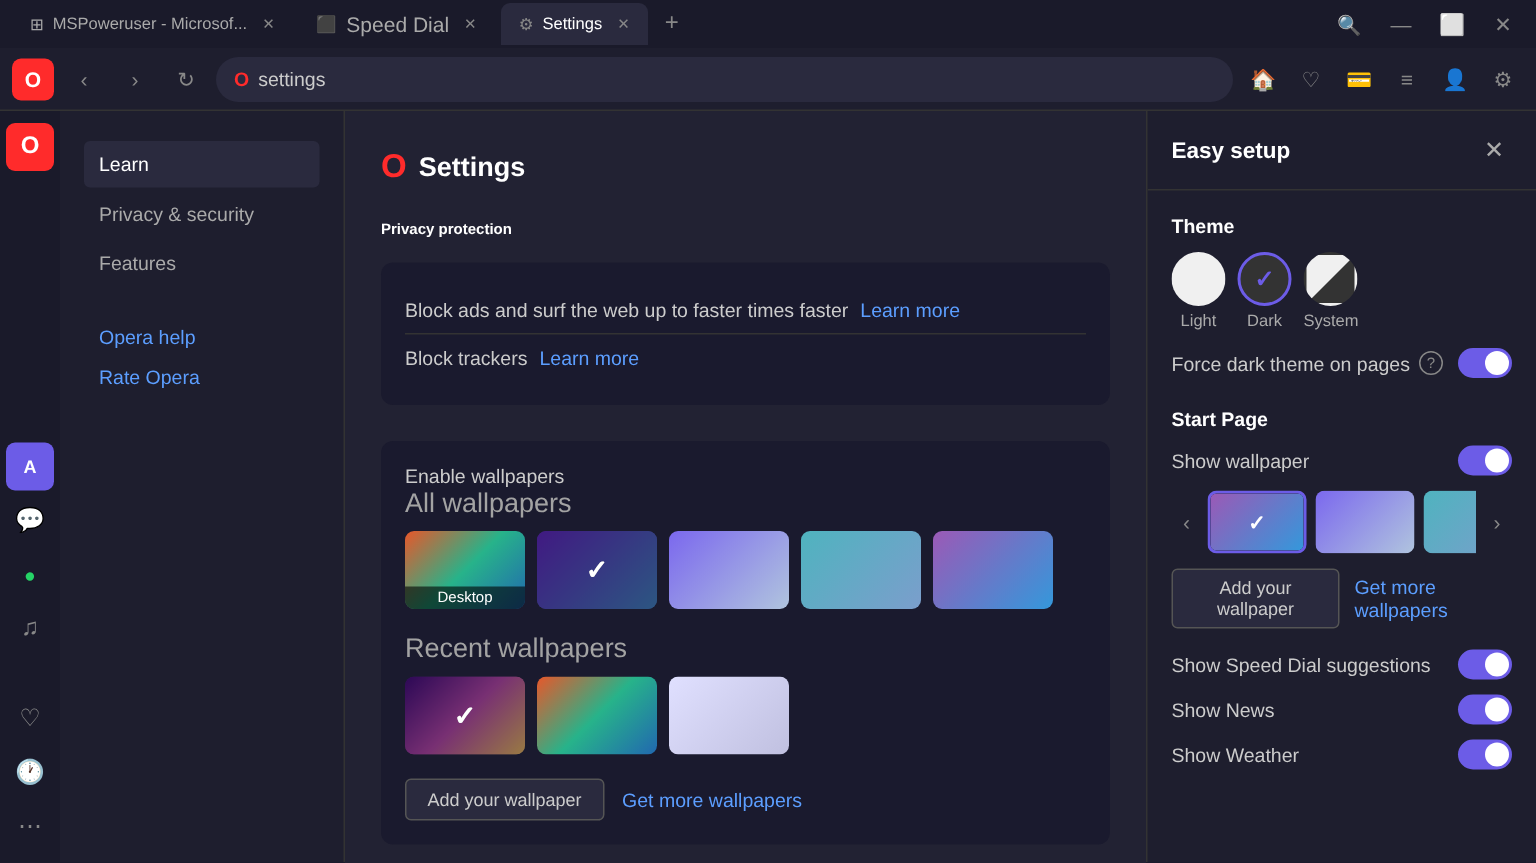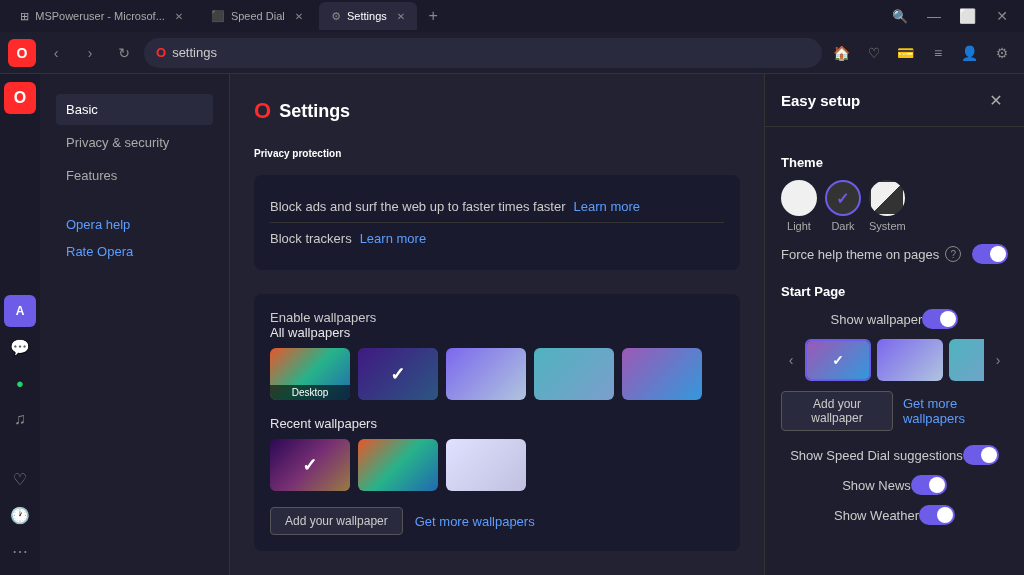--- a/index.html
+++ b/index.html
@@ -38,21 +38,21 @@
     .settings-main { flex: 1; background: #222233; padding: 24px; overflow-y: auto; min-width: 0; }
     .section-title { font-size: 10px; font-weight: 700; color: #fff; margin-bottom: 16px; }
 
     .privacy-block { background: #1a1a2e; border-radius: 8px; padding: 16px; margin-bottom: 24px; }
     .privacy-row { padding: 8px 0; font-size: 13px; color: #ccc; display: flex; align-items: center; gap: 8px; }
     .privacy-row:not(:last-child) { border-bottom: 1px solid #333; }
     .learn-more { color: #5c9eff; font-size: 13px; cursor: pointer; }
 
     .wallpapers-section { background: #1a1a2e; border-radius: 8px; padding: 16px; }
     .enable-row { font-size: 13px; color: #ccc; margin-bottom: 0; }
-    .sub-title { font-size: 13px; color: #e5e5e5; margin-bottom: 8px; }
+    .sub-title { font-size: 18px; color: #a3a3a3; margin-bottom: 8px; }
     .wallpaper-grid { display: flex; gap: 8px; margin-bottom: 16px; flex-wrap: nowrap; }
     .wp-thumb { width: 80px; height: 52px; border-radius: 6px; overflow: hidden; position: relative; cursor: pointer; flex-shrink: 0; }
     .wp-thumb.selected::after { content: '✓'; position: absolute; top: 50%; left: 50%; transform: translate(-50%, -50%); color: white; font-size: 18px; font-weight: bold; background: rgba(0,0,0,0.4); width: 100%; height: 100%; display: flex; align-items: center; justify-content: center; }
     .wp-label { position: absolute; bottom: 0; left: 0; right: 0; background: rgba(0,0,0,0.6); font-size: 10px; text-align: center; padding: 2px; color: white; }
     .wp-gradient-1 { background: linear-gradient(135deg, #e8572a 0%, #27b38a 50%, #2168b0 100%); }
     .wp-gradient-2 { background: linear-gradient(135deg, #6c2bd9 0%, #4a90d9 100%); }
     .wp-gradient-3 { background: linear-gradient(135deg, #7b68ee 0%, #b0c4de 100%); }
     .wp-gradient-4 { background: linear-gradient(135deg, #4fb3bf 0%, #7b9ecc 100%); }
     .wp-gradient-5 { background: linear-gradient(135deg, #9b59b6 0%, #3498db 100%); }
     .wp-gradient-r1 { background: linear-gradient(135deg, #4a0e8f 0%, #c850c0 50%, #ffcc70 100%); }
@@ -63,21 +63,21 @@
     .add-wp-btn { background: #2a2a3e; border: 1px solid #555; border-radius: 4px; padding: 6px 14px; font-size: 12px; color: #ccc; cursor: pointer; }
     .get-more-link { color: #5c9eff; font-size: 13px; cursor: pointer; }
 
     
     .easy-setup { width: 260px; background: #1e1e2e; border-left: 1px solid #333; padding: 0; overflow-y: auto; }
     .easy-setup-header { display: flex; align-items: center; justify-content: space-between; padding: 14px 16px; border-bottom: 1px solid #333; }
     .easy-setup-title { font-size: 15px; font-weight: 600; color: #fff; }
     .close-btn { width: 24px; height: 24px; display: flex; align-items: center; justify-content: center; color: #aaa; cursor: pointer; font-size: 16px; border-radius: 4px; }
 
     .easy-setup-body { padding: 16px; }
-    .es-section { margin-bottom: 20px; margin-top: 12px; }
+    .es-section { margin-bottom: 20px; }
     .es-label { font-size: 13px; font-weight: 600; color: #fff; margin-bottom: 10px; }
 
     
     .theme-options { display: flex; gap: 8px; margin-bottom: 12px; }
     .theme-option { display: flex; flex-direction: column; align-items: center; gap: 4px; cursor: pointer; }
     .theme-circle { width: 36px; height: 36px; border-radius: 50%; border: 2px solid transparent; display: flex; align-items: center; justify-content: center; }
     .theme-circle.light { background: #f0f0f0; border-color: transparent; }
     .theme-circle.dark { background: #333; border-color: #6c5ce7; }
     .theme-circle.dark::after { content: '✓'; color: #6c5ce7; font-size: 16px; font-weight: bold; }
     .theme-circle.system { background: linear-gradient(135deg, #f0f0f0 50%, #333 50%); }
@@ -87,21 +87,21 @@
     .force-dark-label { font-size: 13px; color: #ccc; display: flex; align-items: center; gap: 6px; }
     .info-icon { width: 16px; height: 16px; border-radius: 50%; border: 1px solid #888; display: flex; align-items: center; justify-content: center; font-size: 10px; color: #888; }
 
     
     .toggle { width: 36px; height: 20px; border-radius: 10px; position: relative; cursor: pointer; flex-shrink: 0; }
     .toggle.on { background: #6c5ce7; }
     .toggle::after { content: ''; position: absolute; width: 16px; height: 16px; background: white; border-radius: 50%; top: 2px; transition: left 0.2s; }
     .toggle.on::after { left: 18px; }
 
     
-    .sp-row { display: flex; align-items: center; justify-content: center; margin-bottom: 10px; }
+    .sp-row { display: flex; align-items: center; justify-content: space-between; margin-bottom: 10px; }
     .sp-label { font-size: 13px; color: #ccc; }
 
     
     .wp-carousel { display: flex; align-items: center; gap: 4px; margin-bottom: 10px; }
     .carousel-arrow { width: 20px; height: 20px; display: flex; align-items: center; justify-content: center; color: #888; cursor: pointer; font-size: 14px; flex-shrink: 0; }
     .carousel-items { display: flex; gap: 6px; overflow: hidden; flex: 1; }
     .carousel-thumb { width: 66px; height: 42px; border-radius: 6px; overflow: hidden; position: relative; flex-shrink: 0; cursor: pointer; }
     .carousel-thumb.selected { border: 2px solid #6c5ce7; }
     .carousel-check { position: absolute; top: 50%; left: 50%; transform: translate(-50%,-50%); color: white; font-size: 14px; font-weight: bold; }
 
@@ -116,21 +116,21 @@
 <div class="browser-frame">
 
   <div class="title-bar">
     <div class="tab">
       <span style="font-size:11px; color:#aaa;">⊞</span>
       <span style="font-size:11px;">MSPoweruser - Microsof...</span>
       <span class="tab-close">✕</span>
     </div>
     <div class="tab">
       <span style="font-size:11px; color:#7b68ee;">⬛</span>
-      <span style="font-size:11px;">Speed Dial</span>
+      <span style="font-size:14px;">Speed Dial</span>
       <span class="tab-close">✕</span>
     </div>
     <div class="tab active">
       <span style="font-size:11px; color:#888;">⚙</span>
       <span style="font-size:11px;">Settings</span>
       <span class="tab-close">✕</span>
     </div>
     <div class="new-tab-btn">+</div>
     <div style="flex:1"></div>
 
@@ -188,21 +188,21 @@
       </div>
       <div class="side-icon">
         <span>🕐</span>
       </div>
       <div class="side-icon">
         <span>⋯</span>
       </div>
     </div>
 
     <div class="settings-nav">
-      <div class="settings-nav-item active">Basic</div>
+      <div class="settings-nav-item active">Learn</div>
       <div class="settings-nav-item">Privacy &amp; security</div>
       <div class="settings-nav-item">Features</div>
       <div style="margin-top: 20px;"></div>
       <div class="settings-nav-link">Opera help</div>
       <div class="settings-nav-link">Rate Opera</div>
     </div>
 
     <div class="settings-main">
 
       <div style="display:flex;align-items:center;gap:16px;margin-bottom:24px;">
@@ -292,21 +292,21 @@
               <div class="theme-circle dark"></div>
               <span class="theme-label">Dark</span>
             </div>
             <div class="theme-option">
               <div class="theme-circle system"></div>
               <span class="theme-label">System</span>
             </div>
           </div>
           <div class="force-dark-row">
             <div class="force-dark-label">
-              <span>Force help theme on pages</span>
+              <span>Force dark theme on pages</span>
               <div class="info-icon">?</div>
             </div>
             <div class="toggle on"></div>
           </div>
         </div>
 
         <div class="es-section">
           <div class="es-label">Start Page</div>
 
           <div class="sp-row">

